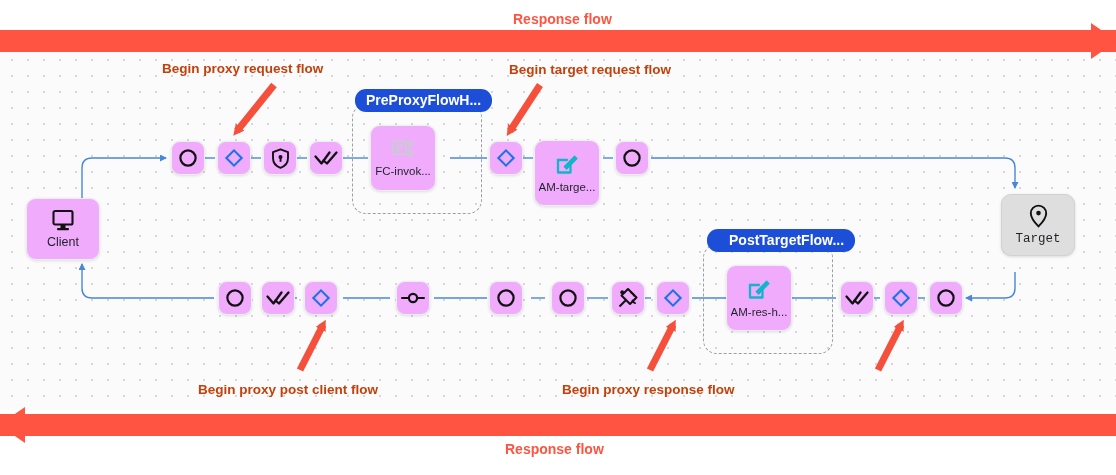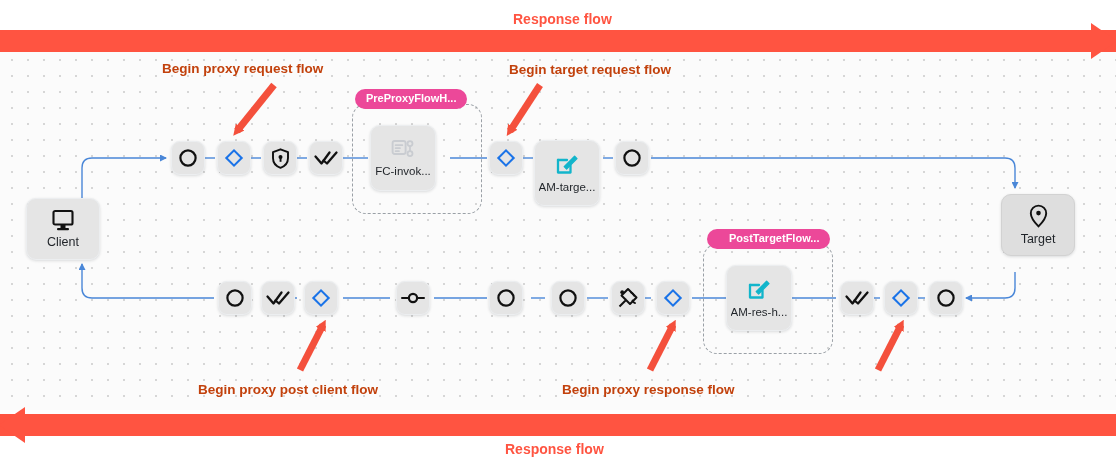--- a/index.html
+++ b/index.html
@@ -85,21 +85,21 @@
   .wires {
     position: absolute;
     left: 0; top: 0;
     width: 1116px; height: 475px;
     pointer-events: none;
   }
 
   
   .node {
     position: absolute;
-    background: #e5e5e5;
+    background: #f0abfc;
     border: 1px solid #eceef0;
     border-radius: 9px;
     box-shadow: 0 1px 3px rgba(20,25,35,0.14);
     display: flex;
     flex-direction: column;
     align-items: center;
     justify-content: center;
   }
 
   
@@ -157,23 +157,23 @@
 
   
   .flow-group {
     position: absolute;
     border: 1.6px dashed #9aa0a6;
     border-radius: 14px;
   }
 
   .flow-badge {
     position: absolute;
-    background: #ec4899;
+    background: #1d4ed8;
     color: #ffffff;
-    font-size: 11px;
+    font-size: 14px;
     font-weight: bold;
     border-radius: 11px;
     padding: 4px 11px 5px;
     white-space: nowrap;
     line-height: 1;
   }
 
   svg { display: block; overflow: visible; }
 </style>
 </head>
@@ -270,21 +270,21 @@
     <span>
       <svg width="24" height="22" viewBox="0 0 24 22">
         <rect x="2.5" y="2" width="19" height="13.5" rx="1.6" fill="none" stroke="#111" stroke-width="2.1"></rect>
         <rect x="9.5" y="15.5" width="5" height="4" fill="#111"></rect>
         <rect x="6" y="19" width="12" height="2.2" rx="1" fill="#111"></rect>
       </svg>
     </span>
     <span class="endpoint-label">Client</span>
   </div>
 
-  <div class="node endpoint endpoint-target" style="left:1001px; top:194px;">
+  <div class="node endpoint endpoint-target" style="left:1001px; top:194px;font-family:Liberation Mono, monospace;">
     <span>
       <svg width="19" height="24" viewBox="0 0 19 24">
         <path d="M9.5 1.6 C5.1 1.6 1.8 5 1.8 9.2 C1.8 14.6 9.5 22.4 9.5 22.4
                  C9.5 22.4 17.2 14.6 17.2 9.2 C17.2 5 13.9 1.6 9.5 1.6 Z" fill="none" stroke="#111" stroke-width="1.9"></path>
         <circle cx="9.5" cy="9.1" r="2.3" fill="#111"></circle>
       </svg>
     </span>
     <span class="endpoint-label">Target</span>
   </div>
 

